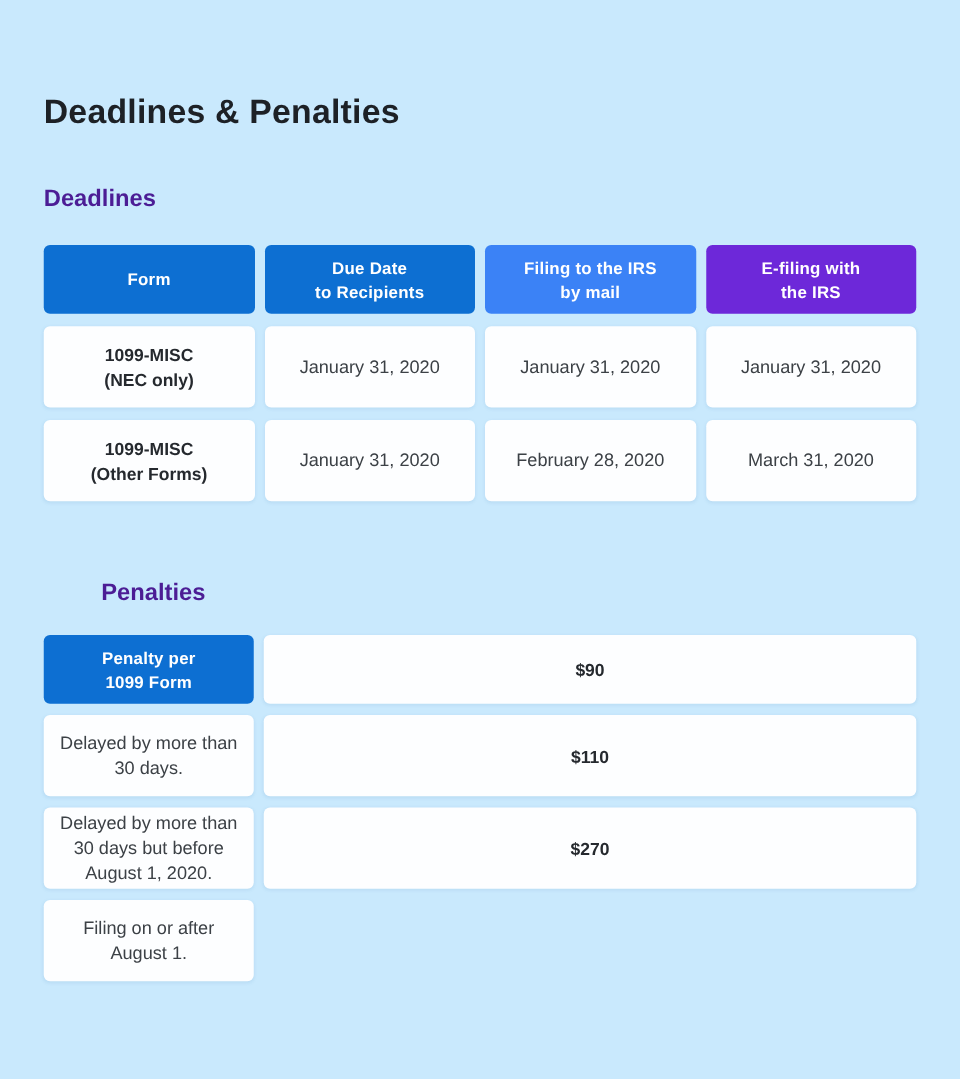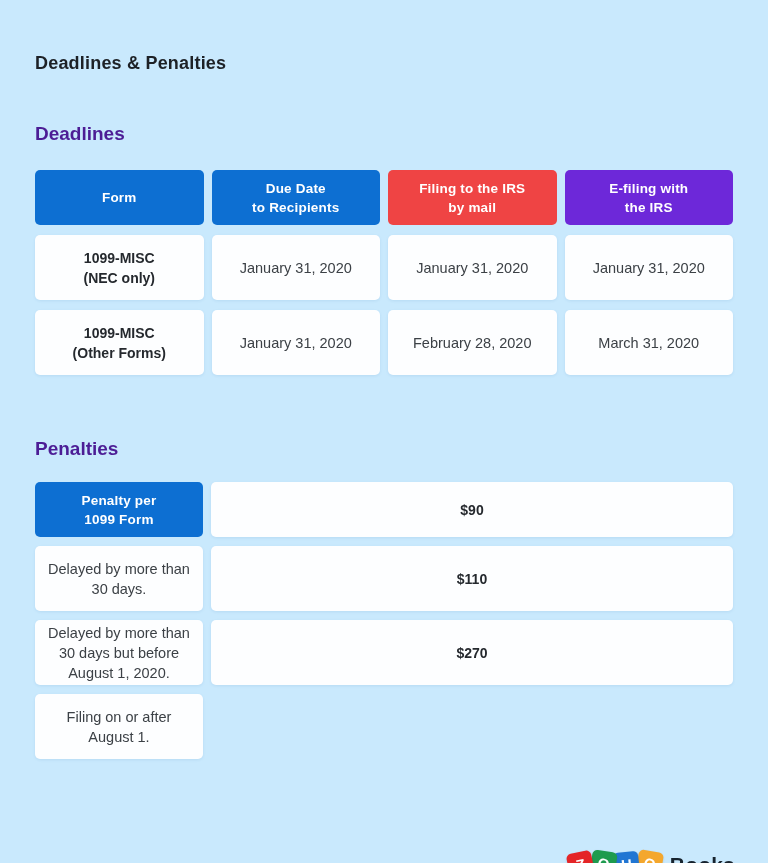--- a/index.html
+++ b/index.html
@@ -17,37 +17,37 @@
   }
 
   .canvas {
     position: relative;
     width: 768px;
     height: 863px;
     padding: 0 35px;
   }
 
   .page-title {
-    margin-top: 46px;
-    font-size: 18px;
+    margin-top: 72px;
+    font-size: 27px;
     line-height: 34px;
     font-weight: 800;
     letter-spacing: 0.2px;
     color: #1d2126;
   }
 
   .section-heading {
     font-size: 19px;
     line-height: 24px;
     font-weight: 600;
     color: #4c1d95;
   }
 
   .section-heading.deadlines { margin-top: 42px; }
-  .section-heading.penalties { margin-top: 62px; }
+  .section-heading.penalties { margin-top: 62px; margin-left: 46px; }
 
   .grid-table {
     display: grid;
     column-gap: 8px;
   }
 
   .deadlines-table {
     margin-top: 24px;
     grid-template-columns: repeat(4, 1fr);
     grid-template-rows: 55px 65px 65px;
@@ -142,21 +142,21 @@
 <div class="canvas">
 
   <h1 class="page-title">Deadlines &amp; Penalties</h1>
 
   <h2 class="section-heading deadlines">Deadlines</h2>
 
   <div class="grid-table deadlines-table">
     <div class="cell header" style="background: rgb(13, 111, 210);">Form</div>
     <div class="cell header" style="background: rgb(13, 111, 210);">Due Date
 to Recipients</div>
-    <div class="cell header" style="background: #ef4444;">Filing to the IRS
+    <div class="cell header" style="background: #3b82f6;">Filing to the IRS
 by mail</div>
     <div class="cell header" style="background: #6d28d9;">E-filing with
 the IRS</div>
 
     <div class="cell data strong">1099-MISC
 (NEC only)</div>
     <div class="cell data">January 31, 2020</div>
     <div class="cell data">January 31, 2020</div>
     <div class="cell data">January 31, 2020</div>
 

